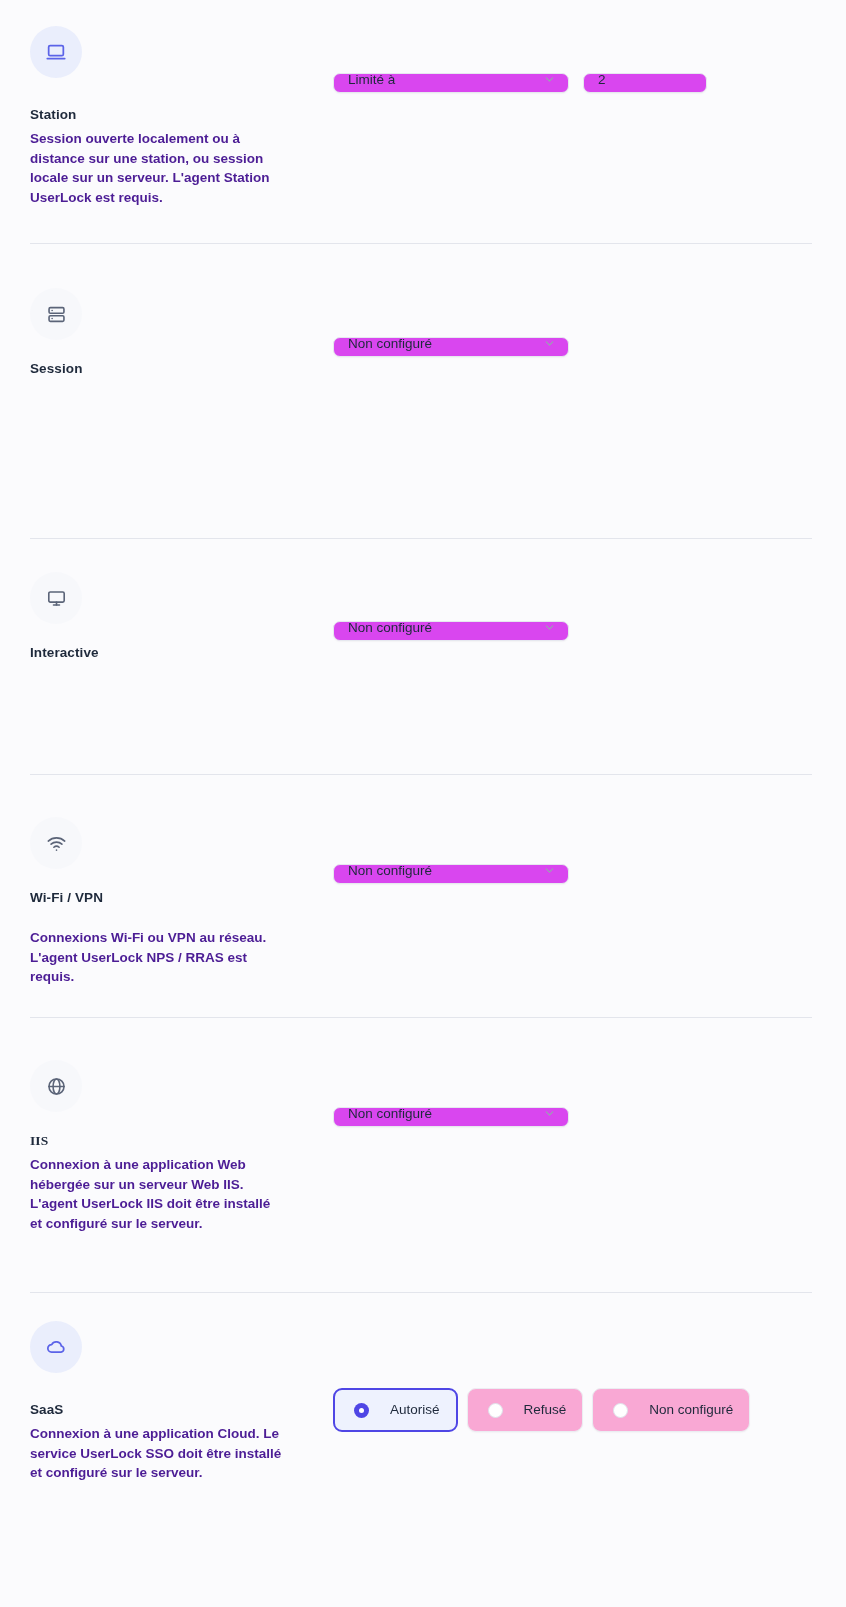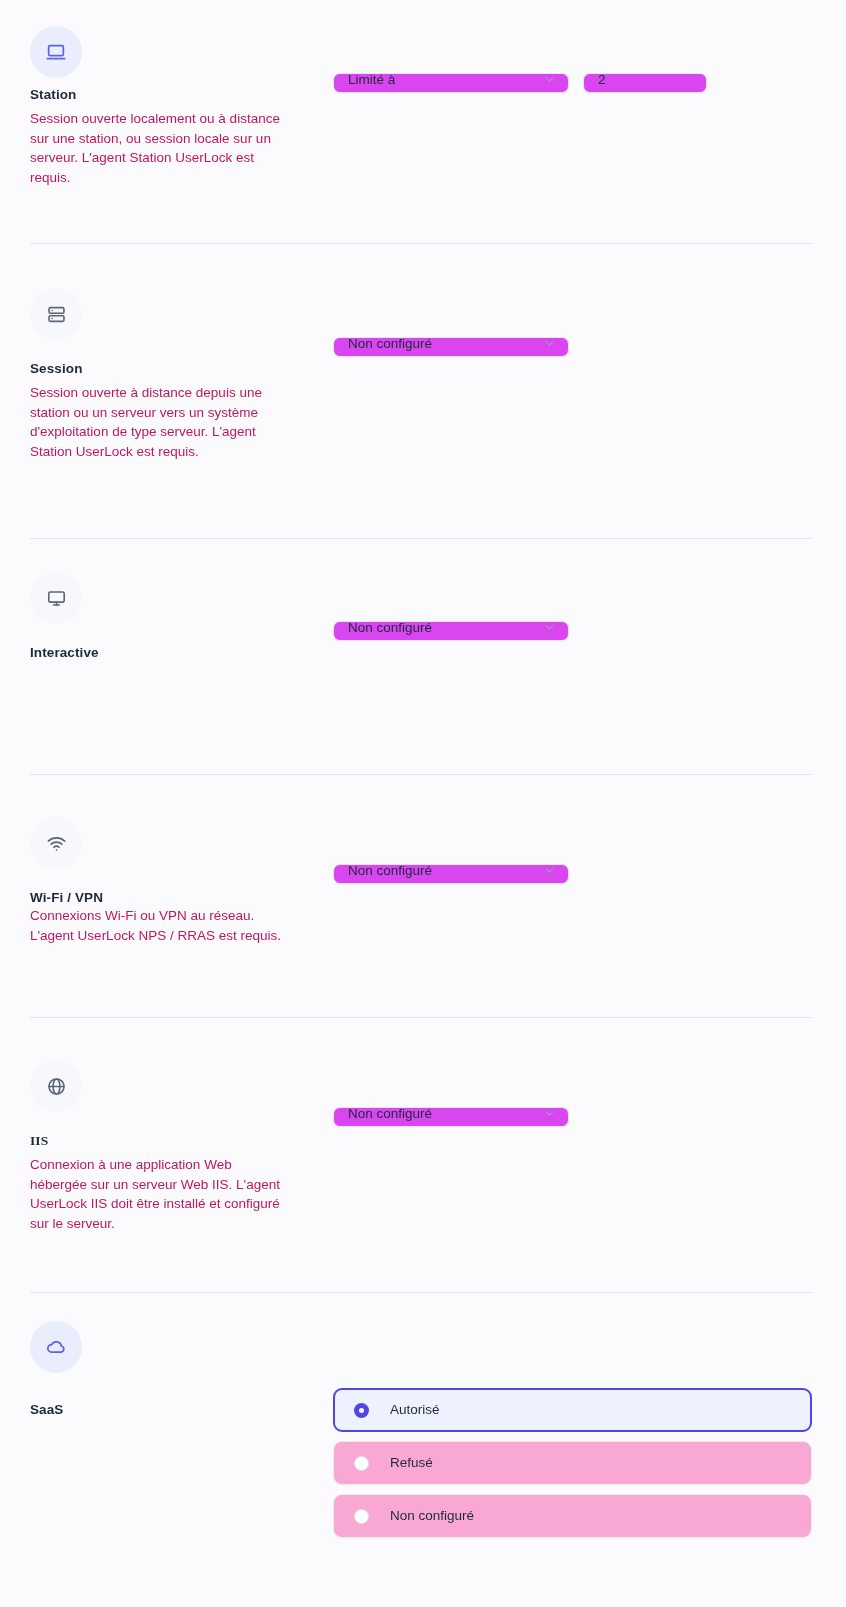--- a/index.html
+++ b/index.html
@@ -71,22 +71,22 @@
     font-size: 13.5px;
     font-weight: bold;
     color: #1e293b;
     letter-spacing: 0.1px;
     margin: 0;
     padding: 0;
     line-height: 17px;
   }
   .row-desc {
     font-size: 13.5px;
-    font-weight: normal;
-    color: #be185d;
+    font-weight: bold;
+    color: #4c1d95;
     line-height: 19.5px;
     margin: 0;
     padding: 0;
     max-width: 252px;
   }
 
   
   .select-row {
     display: flex;
     align-items: center;
@@ -120,21 +120,21 @@
     align-items: center;
   }
 
   .select-wide { width: 236px; }
   .select-num  { width: 124px; }
   .select-num .sel-label { color: #1e293b; }
 
   
   .radio-group {
     display: flex;
-    flex-direction: column;
+    flex-direction: row;
     gap: 9px;
     width: 479px;
   }
   .radio-option {
     display: flex;
     align-items: center;
     height: 44px;
     box-sizing: border-box;
     border: 1px solid #ebedf2;
     border-radius: 9px;
@@ -190,21 +190,21 @@
 <div class="page">
 
   <div class="session-row" style="position:absolute; top:26px; left:0; right:0;">
     <div class="row-left">
       <div class="icon-badge accent">
         <svg width="22" height="22" viewBox="0 0 24 24" fill="none" stroke="#5b63e8" stroke-width="1.9" stroke-linecap="round" stroke-linejoin="round">
           <rect x="4" y="5" width="16" height="11" rx="1.6"></rect>
           <path d="M2.5 19.2h19"></path>
         </svg>
       </div>
-      <div class="row-title" style="margin-top:8px;">Station</div>
+      <div class="row-title" style="margin-top:28px;">Station</div>
       <div class="row-desc" style="margin-top:6px;">Session ouverte localement ou à distance sur une station, ou session locale sur un serveur. L'agent Station UserLock est requis.</div>
     </div>
     <div class="row-right" style="padding-top:47px;">
       <div class="select-row">
         <div class="select-box select-wide">
           <span class="sel-label">Limité à</span>
           <span class="chevron">
             <svg width="13" height="13" viewBox="0 0 24 24" fill="none" stroke="#9aa1b1" stroke-width="2.1" stroke-linecap="round" stroke-linejoin="round">
                 <path d="M6 9l6 6 6-6"></path>
               </svg>
@@ -223,21 +223,20 @@
     <div class="row-left">
       <div class="icon-badge muted">
         <svg width="21" height="21" viewBox="0 0 24 24" fill="none" stroke="#5b6478" stroke-width="1.85" stroke-linecap="round" stroke-linejoin="round">
           <rect x="3.5" y="4.2" width="17" height="6.4" rx="1.5"></rect>
           <rect x="3.5" y="13.4" width="17" height="6.4" rx="1.5"></rect>
           <path d="M7 7.4h.01"></path>
           <path d="M7 16.6h.01"></path>
         </svg>
       </div>
       <div class="row-title" style="margin-top:20px;">Session</div>
-      <div class="row-desc" style="margin-top:6px;">Session ouverte à distance depuis une station ou un serveur vers un système d'exploitation de type serveur. L'agent Station UserLock est requis.</div>
     </div>
     <div class="row-right" style="padding-top:49px;">
       <div class="select-box select-wide">
         <span class="sel-label">Non configuré</span>
         <span class="chevron">
           <svg width="13" height="13" viewBox="0 0 24 24" fill="none" stroke="#9aa1b1" stroke-width="2.1" stroke-linecap="round" stroke-linejoin="round">
               <path d="M6 9l6 6 6-6"></path>
             </svg>
         </span>
       </div>
@@ -275,21 +274,21 @@
     <div class="row-left">
       <div class="icon-badge muted">
         <svg width="21" height="21" viewBox="0 0 24 24" fill="none" stroke="#5b6478" stroke-width="1.85" stroke-linecap="round" stroke-linejoin="round">
           <path d="M2.6 9.2a14 14 0 0 1 18.8 0"></path>
           <path d="M5.8 12.8a9.2 9.2 0 0 1 12.4 0"></path>
           <path d="M9 16.3a4.4 4.4 0 0 1 6 0"></path>
           <path d="M12 19.6h.01"></path>
         </svg>
       </div>
       <div class="row-title" style="margin-top:20px;">Wi-Fi / VPN</div>
-      <div class="row-desc" style="margin-top:0;">Connexions Wi-Fi ou VPN au réseau. L'agent UserLock NPS / RRAS est requis.</div>
+      <div class="row-desc" style="margin-top:22px;">Connexions Wi-Fi ou VPN au réseau. L'agent UserLock NPS / RRAS est requis.</div>
     </div>
     <div class="row-right" style="padding-top:47px;">
       <div class="select-box select-wide">
         <span class="sel-label">Non configuré</span>
         <span class="chevron">
           <svg width="13" height="13" viewBox="0 0 24 24" fill="none" stroke="#9aa1b1" stroke-width="2.1" stroke-linecap="round" stroke-linejoin="round">
               <path d="M6 9l6 6 6-6"></path>
             </svg>
         </span>
       </div>
@@ -325,20 +324,21 @@
   <div class="divider" style="position:absolute; top:1292px; left:0; right:0;"></div>
 
   <div class="session-row" style="position:absolute; top:1321px; left:0; right:0;">
     <div class="row-left">
       <div class="icon-badge accent">
         <svg width="22" height="22" viewBox="0 0 24 24" fill="none" stroke="#5b63e8" stroke-width="1.9" stroke-linecap="round" stroke-linejoin="round">
           <path d="M17.4 17.6H7.1A4.1 4.1 0 0 1 7.3 9.4a5.6 5.6 0 0 1 10.5 1.5 3.4 3.4 0 0 1-.4 6.7z"></path>
         </svg>
       </div>
       <div class="row-title" style="margin-top:28px;">SaaS</div>
+      <div class="row-desc" style="margin-top:6px;">Connexion à une application Cloud. Le service UserLock SSO doit être installé et configuré sur le serveur.</div>
     </div>
     <div class="row-right" style="padding-top:67px;">
       <div class="radio-group">
         <div class="radio-option selected">
           <span class="radio-mark"></span>
           <span class="radio-label">Autorisé</span>
         </div>
         <div class="radio-option">
           <span class="radio-mark"></span>
           <span class="radio-label">Refusé</span>

